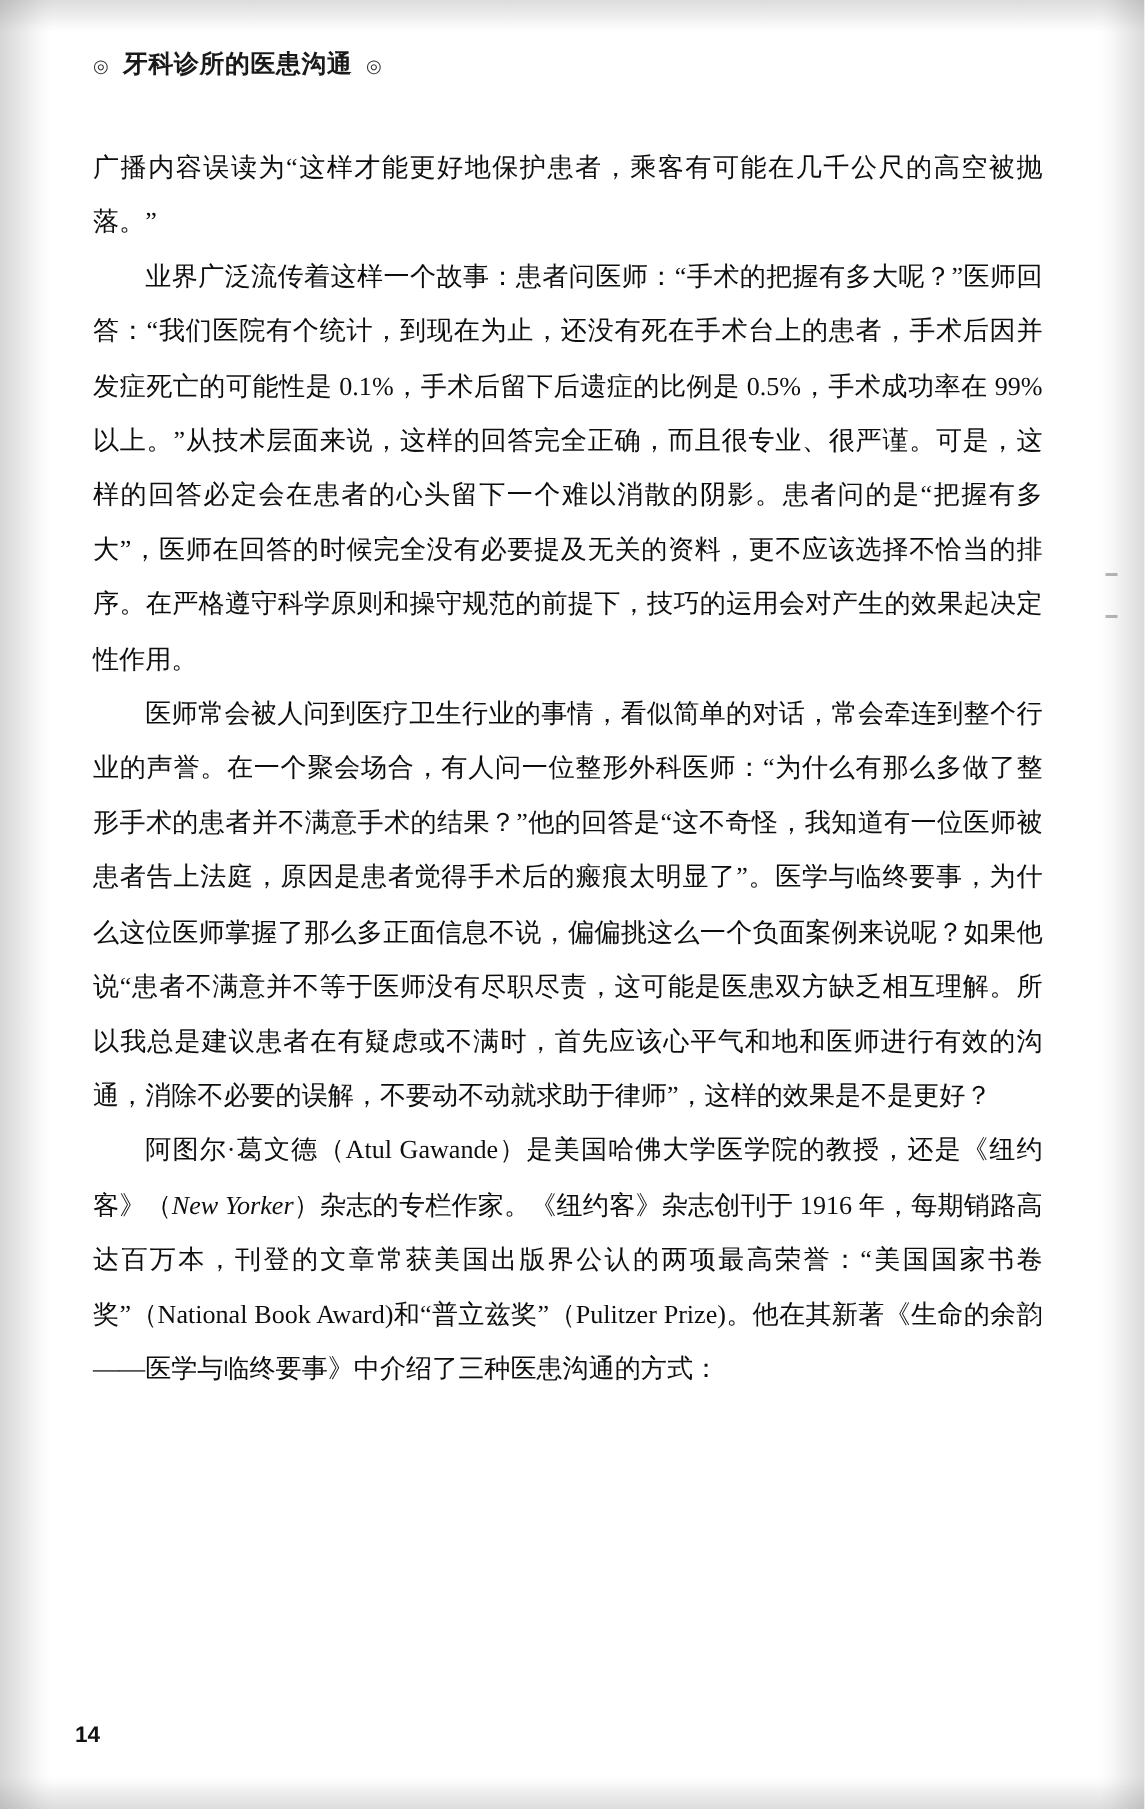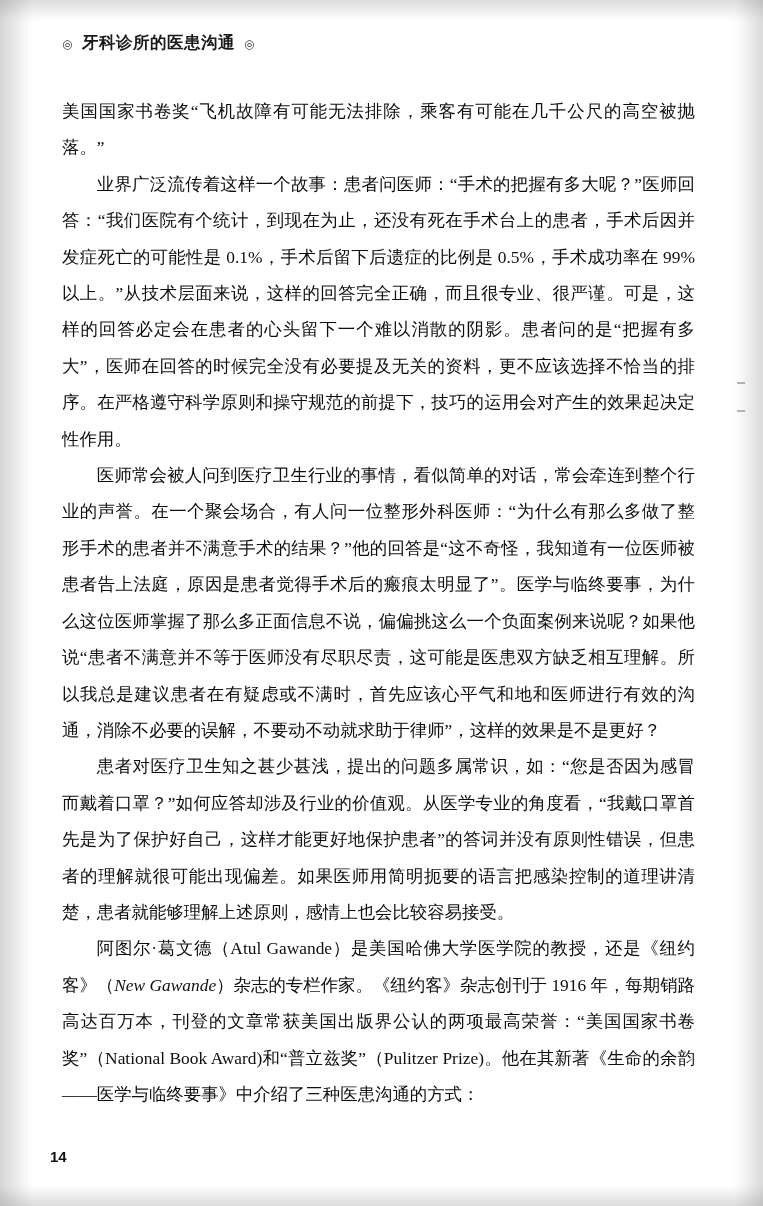--- a/index.html
+++ b/index.html
@@ -127,22 +127,21 @@
 
   <div class="content">
 
     <div class="running-head">
       <span class="diamond">◎</span>
       <span class="rh-title">牙科诊所的医患沟通</span>
       <span class="diamond">◎</span>
     </div>
 
     <div class="body-text">
-      <p>美国国家书卷奖“飞机故障有可能无法排除，乘客有可能在几千公尺的高空被抛落。”</p>
+      <p>广播内容误读为“这样才能更好地保护患者，乘客有可能在几千公尺的高空被抛落。”</p>
       <p class="indent">业界广泛流传着这样一个故事：患者问医师：“手术的把握有多大呢？”医师回答：“我们医院有个统计，到现在为止，还没有死在手术台上的患者，手术后因并发症死亡的可能性是 0.1%，手术后留下后遗症的比例是 0.5%，手术成功率在 99% 以上。”从技术层面来说，这样的回答完全正确，而且很专业、很严谨。可是，这样的回答必定会在患者的心头留下一个难以消散的阴影。患者问的是“把握有多大”，医师在回答的时候完全没有必要提及无关的资料，更不应该选择不恰当的排序。在严格遵守科学原则和操守规范的前提下，技巧的运用会对产生的效果起决定性作用。</p>
       <p class="indent">医师常会被人问到医疗卫生行业的事情，看似简单的对话，常会牵连到整个行业的声誉。在一个聚会场合，有人问一位整形外科医师：“为什么有那么多做了整形手术的患者并不满意手术的结果？”他的回答是“这不奇怪，我知道有一位医师被患者告上法庭，原因是患者觉得手术后的瘢痕太明显了”。医学与临终要事，为什么这位医师掌握了那么多正面信息不说，偏偏挑这么一个负面案例来说呢？如果他说“患者不满意并不等于医师没有尽职尽责，这可能是医患双方缺乏相互理解。所以我总是建议患者在有疑虑或不满时，首先应该心平气和地和医师进行有效的沟通，消除不必要的误解，不要动不动就求助于律师”，这样的效果是不是更好？</p>
-      <p class="indent">患者对医疗卫生知之甚少甚浅，提出的问题多属常识，如：“您是否因为感冒而戴着口罩？”如何应答却涉及行业的价值观。从医学专业的角度看，“我戴口罩首先是为了保护好自己，这样才能更好地保护患者”的答词并没有原则性错误，但患者的理解就很可能出现偏差。如果医师用简明扼要的语言把感染控制的道理讲清楚，患者就能够理解上述原则，感情上也会比较容易接受。</p>
-      <p class="indent"><span>阿图尔·葛文德（Atul Gawande）是美国哈佛大学医学院的教授，还是《纽约客》（</span><span class="ital">New Gawande</span><span>）杂志的专栏作家。《纽约客》杂志创刊于 1916 年，每期销路高达百万本，刊登的文章常获美国出版界公认的两项最高荣誉：“美国国家书卷奖”（National Book Award)和“普立兹奖”（Pulitzer Prize)。他在其新著《生命的余韵——医学与临终要事》中介绍了三种医患沟通的方式：</span></p>
+      <p class="indent"><span>阿图尔·葛文德（Atul Gawande）是美国哈佛大学医学院的教授，还是《纽约客》（</span><span class="ital">New Yorker</span><span>）杂志的专栏作家。《纽约客》杂志创刊于 1916 年，每期销路高达百万本，刊登的文章常获美国出版界公认的两项最高荣誉：“美国国家书卷奖”（National Book Award)和“普立兹奖”（Pulitzer Prize)。他在其新著《生命的余韵——医学与临终要事》中介绍了三种医患沟通的方式：</span></p>
     </div>
   </div>
 
   <div class="folio">14</div>
 </div>
 
 </body></html>

